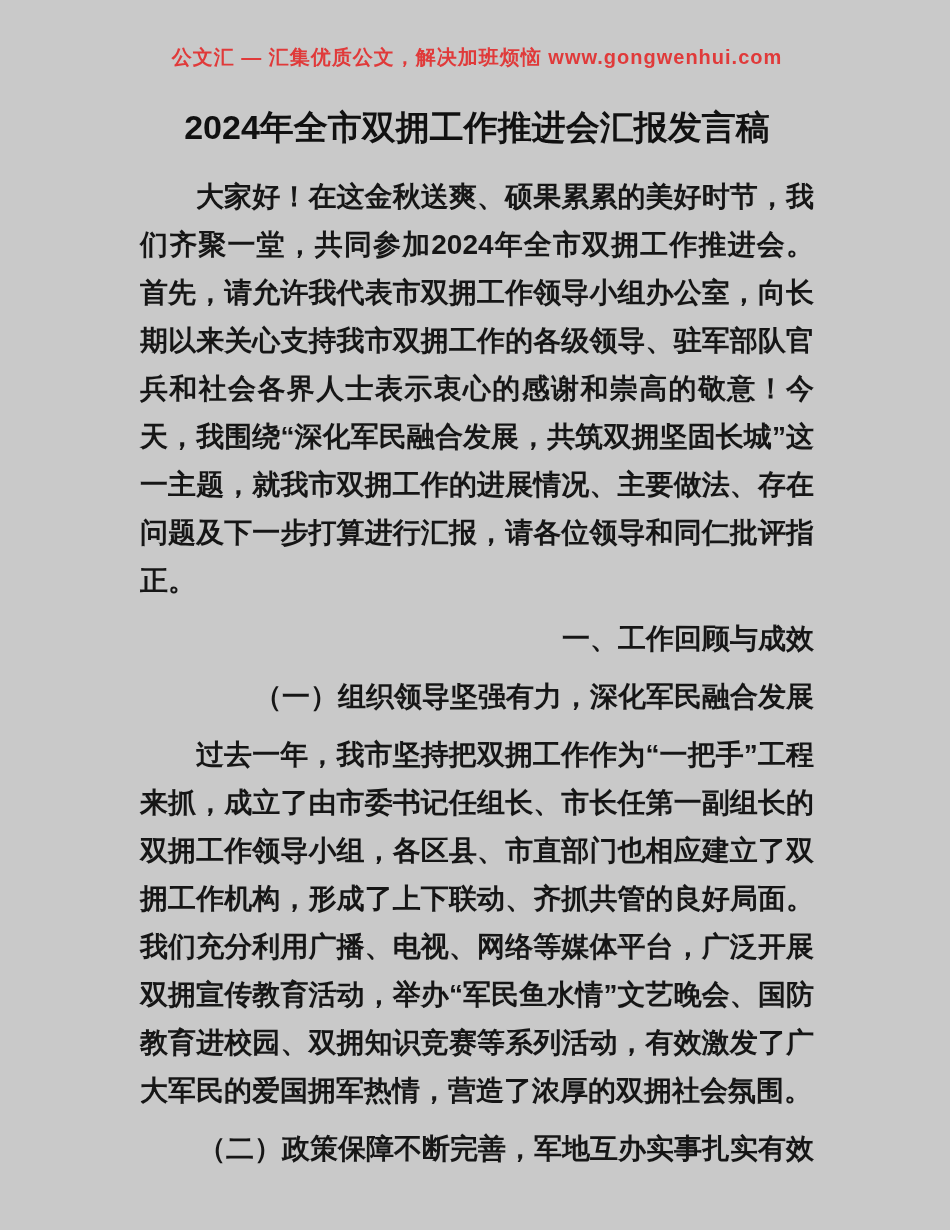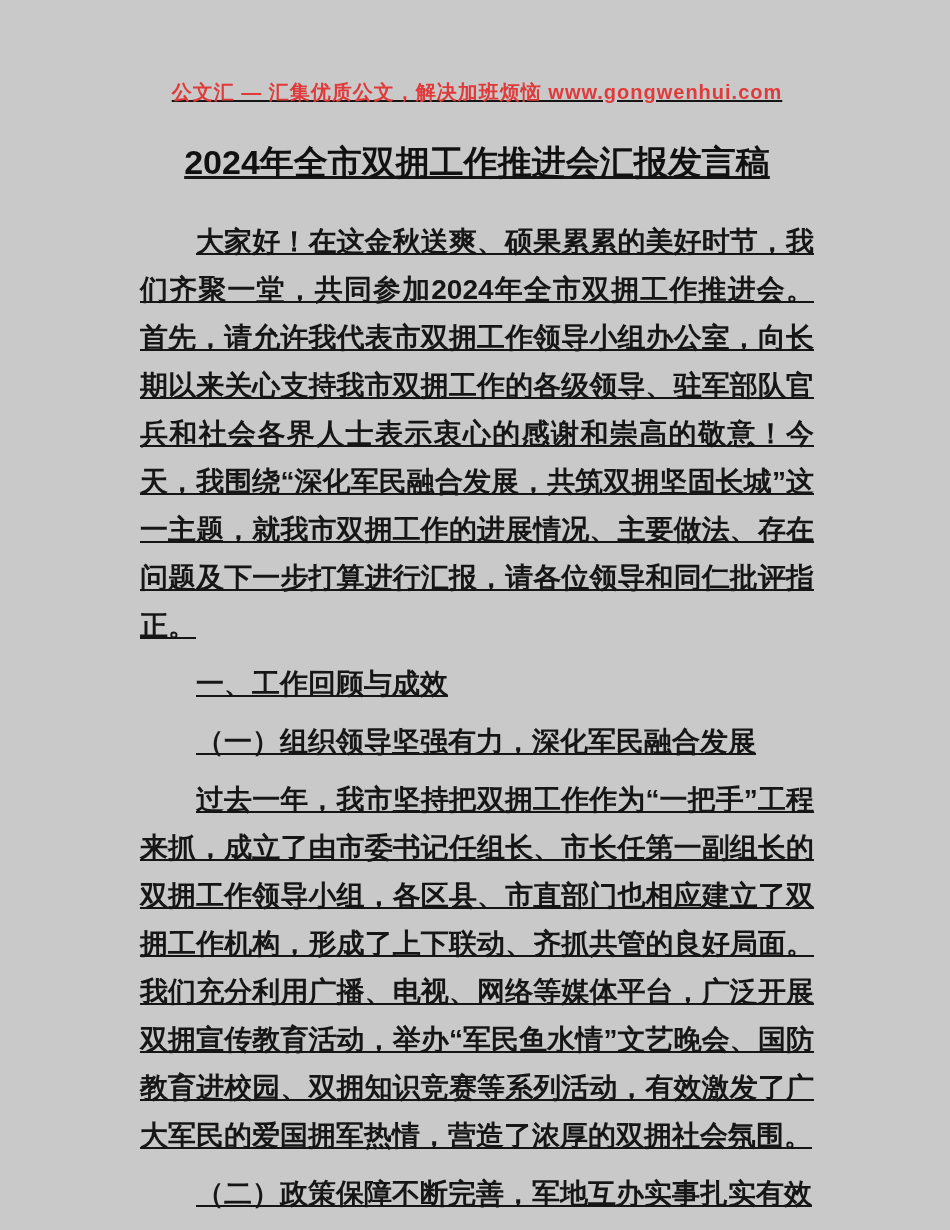--- a/index.html
+++ b/index.html
@@ -6,62 +6,61 @@
   html, body { background: #c9c9c9; }
   body { font-family: "Liberation Sans", "DejaVu Sans", sans-serif; }
 
   .page {
     position: relative;
     width: 950px;
     height: 1230px;
     margin: 0 auto;
     background: #c9c9c9;
     color: #161616;
-    padding: 79px 136px 0 140px;
+    padding: 44px 136px 0 140px;
     overflow: hidden;
-    text-decoration: underline;
   }
 
   .watermark {
     text-align: center;
     color: #e03a3a;
     font-size: 20px;
     font-weight: 700;
     letter-spacing: 1px;
     margin-bottom: 34px;
     
     margin-left: -60px;
     margin-right: -60px;
   }
 
   .doc-title {
     text-align: center;
     font-size: 34px;
     font-weight: 700;
     line-height: 44px;
-    margin-bottom: 34px;
+    margin-bottom: 24px;
     margin-left: -20px;
     margin-right: -20px;
     color: #111;
   }
 
   .para {
     font-size: 28px;
     line-height: 48px;
     font-weight: 600;
     text-indent: 2em;
     text-align: justify;
     margin-bottom: 10px;
     color: #161616;
     word-break: break-all;
   }
 
   .para.heading,
   .para.subheading {
-    text-align: left;
+    text-align: right;
   }
 </style>
 </head>
 <body>
 
 <div class="page">
 
   <div class="watermark">公文汇 — 汇集优质公文，解决加班烦恼 www.gongwenhui.com</div>
 
   <h1 class="doc-title">2024年全市双拥工作推进会汇报发言稿</h1>

